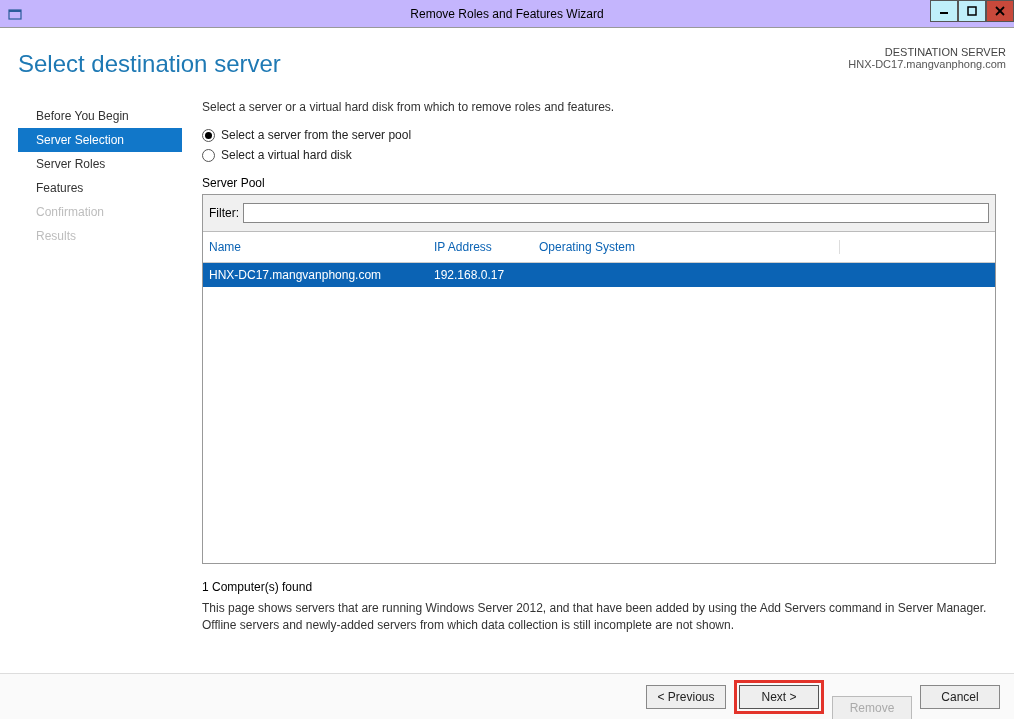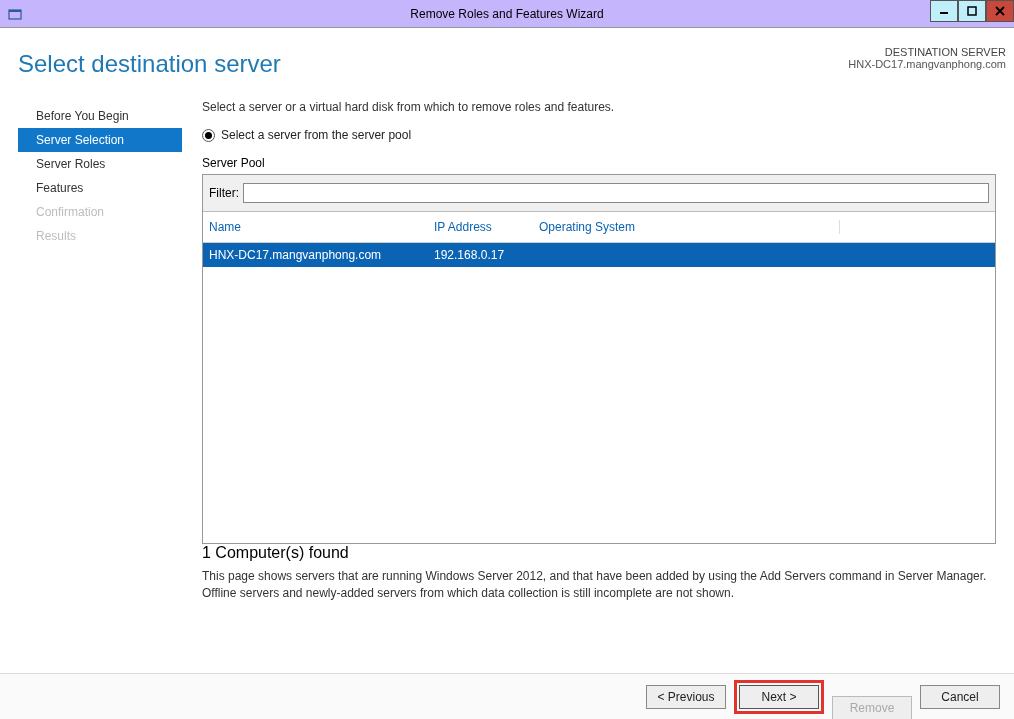--- a/index.html
+++ b/index.html
@@ -38,21 +38,21 @@
 .grid-header { display:flex; font-size:12px; color:#0b63b4; padding:8px 6px; border-bottom:1px solid #ccc; }
 .col-name { width:225px; }
 .col-ip { width:105px; }
 .col-os { width:300px; flex:1; }
 .col-pad { width:150px; border-left:1px solid #ddd; }
 
 .grid-body { height:300px; overflow:auto; background:#fff; }
 .grid-row { display:flex; font-size:12px; color:#fff; background:#0b63b4; padding:5px 6px; }
 .grid-row .col-name, .grid-row .col-ip, .grid-row .col-os { color:#fff; }
 
-.found { font-size:16px; margin-top:0; }
+.found { font-size:12px; margin-top:16px; }
 .note { font-size:12px; color:#333; margin-top:6px; line-height:1.4; }
 
 .footer { position:absolute; bottom:0; left:0; right:0; height:46px; border-top:1px solid #ddd; background:#fafafa; display:flex; align-items:center; justify-content:flex-end; padding-right:14px; gap:8px; }
 .btn { width:80px; height:24px; font-size:12px; border:1px solid #888; background:#eee; color:#222; }
 .btn.dis { color:#aaa; border-color:#bbb;margin-top:23px; }
 .next-wrap { border:3px solid #e3342b; padding:2px; display:inline-flex; }
 .next-wrap .btn { border:1px solid #555; background:#eee; }
 </style>
 </head>
 <body>
@@ -102,20 +102,24 @@
       <div class="sb-item dis">Results</div>
     </div>
 
     <div class="main">
       <div class="intro">Select a server or a virtual hard disk from which to remove roles and features.</div>
 
       <div class="radio-row">
         <span class="radio checked"></span>
         <span>Select a server from the server pool</span>
       </div>
+      <div class="radio-row">
+        <span class="radio"></span>
+        <span>Select a virtual hard disk</span>
+      </div>
 
       <div class="pool-label">Server Pool</div>
 
       <div class="pool-box">
         <div class="filter-bar">
           <label>Filter:</label>
           <input class="filter-input" value="" style="">
         </div>
         <div class="grid-header">
           <div class="col-name">Name</div>

